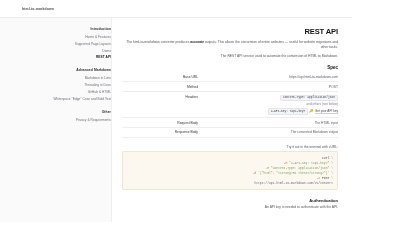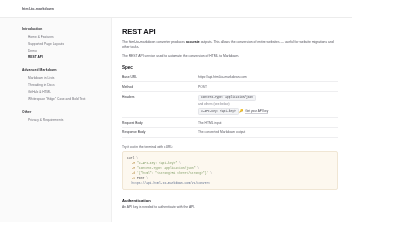--- a/index.html
+++ b/index.html
@@ -3,21 +3,21 @@
 <meta charset="utf-8">
 <style>
   * { box-sizing: border-box; margin: 0; padding: 0; }
   html, body {
     width: 400px; height: 222px;
     font-family: "Liberation Sans", sans-serif;
     background: #ffffff;
     color: #1a1a1a;
     overflow: hidden;
   }
-  .page { position: relative; width: 352px; height: 222px; background: #fff; }
+  .page { position: relative; width: 352px; height: 222px; background: #fff; text-align: right; }
 
   
   .topbar {
     height: 18px;
     display: flex; align-items: center;
     padding-left: 22px;
     background: #ffffff;
     border-bottom: 1px solid #ececec;
   }
   .brand { font-size: 3.4px; letter-spacing: .15px; color: #4a4a52; font-weight: 600; }

